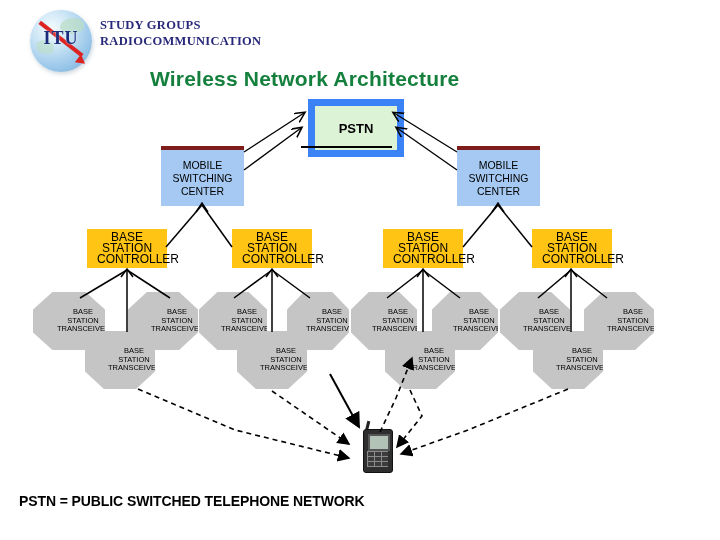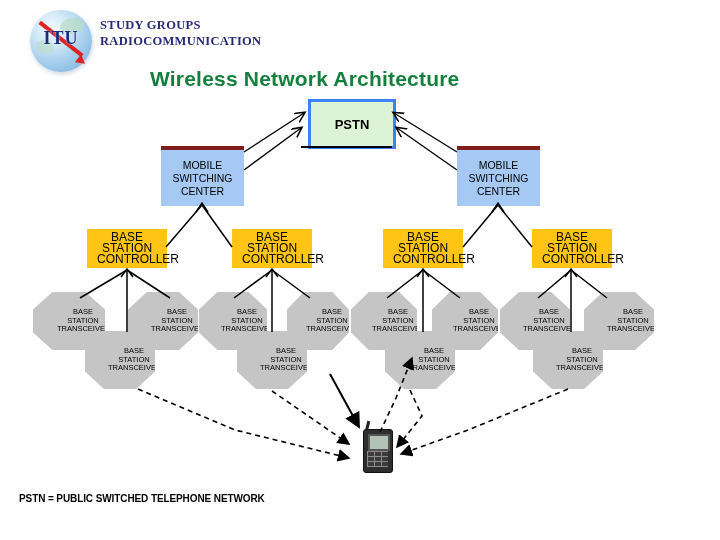--- a/index.html
+++ b/index.html
@@ -28,21 +28,21 @@
     position:absolute;left:100px;top:17px;line-height:16px;
     font-family:"Liberation Serif",serif;font-weight:bold;font-size:12.5px;color:#29297c;letter-spacing:.3px;
   }
   #slide-title{
     position:absolute;left:150px;top:55px;width:420px;text-align:left;
     font-weight:bold;font-size:21px;color:#15803d;letter-spacing:.2px;margin-top:12px;
   }
   
   .node{position:absolute;display:flex;align-items:center;justify-content:center;
     text-align:center;color:#000;}
-  #pstn{left:308px;top:99px;width:82px;height:44px;background:#ddf3d6;border:3px solid #3b82f6;
+  #pstn{left:308px;top:99px;width:82px;height:44px;background:#ddf3d6;border:7px solid #3b82f6;
     font-weight:bold;font-size:13px;}
   .msc{width:83px;height:56px;background:#a5c9f2;border-top:4px solid #7f1d1d;font-size:10.5px;line-height:13px;}
   #msc-left{left:161px;top:146px;}
   #msc-right{left:457px;top:146px;}
   .msc .lbl{width:64px;}
   .bsc{width:80px;height:39px;background:#ffc414;font-size:12px;line-height:11px;}
   .bsc .lbl{width:60px;}
   #bsc-1{left:87px;top:229px;}
   #bsc-2{left:232px;top:229px;}
   #bsc-3{left:383px;top:229px;}
@@ -70,21 +70,21 @@
   #phone .screen{position:absolute;left:4px;top:4px;width:18px;height:13px;background:#b3c2b6;
     border:2px solid #555;}
   #phone .keys{position:absolute;left:3px;top:21px;width:21px;height:16px;
     background:
       repeating-linear-gradient(0deg,#8a8a8a 0 1px,transparent 1px 5px),
       repeating-linear-gradient(90deg,#8a8a8a 0 1px,transparent 1px 7px),
       #3c3c3c;}
   
   #wires{position:absolute;left:0;top:0;pointer-events:none;}
   
-  #footer-note{position:absolute;left:19px;top:493px;font-weight:bold;font-size:10px;
+  #footer-note{position:absolute;left:19px;top:493px;font-weight:bold;font-size:14px;
     letter-spacing:-.1px;color:#000;}
 </style>
 </head>
 <body>
 
 <div id="stage">
 
   <div id="logo">
     <div class="blob"></div>
     <div class="blob2"></div>

